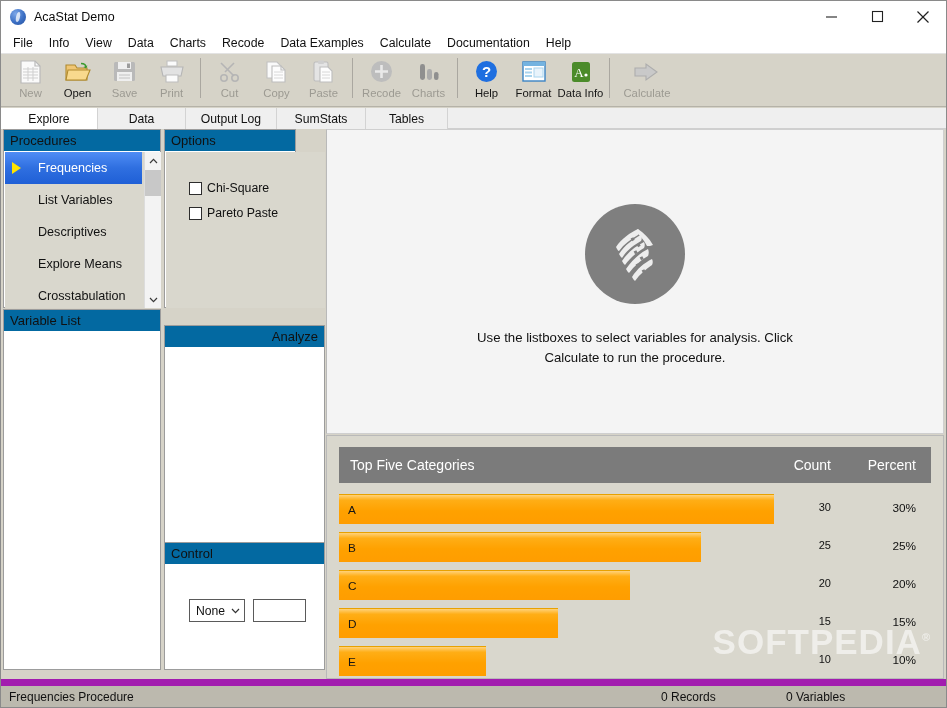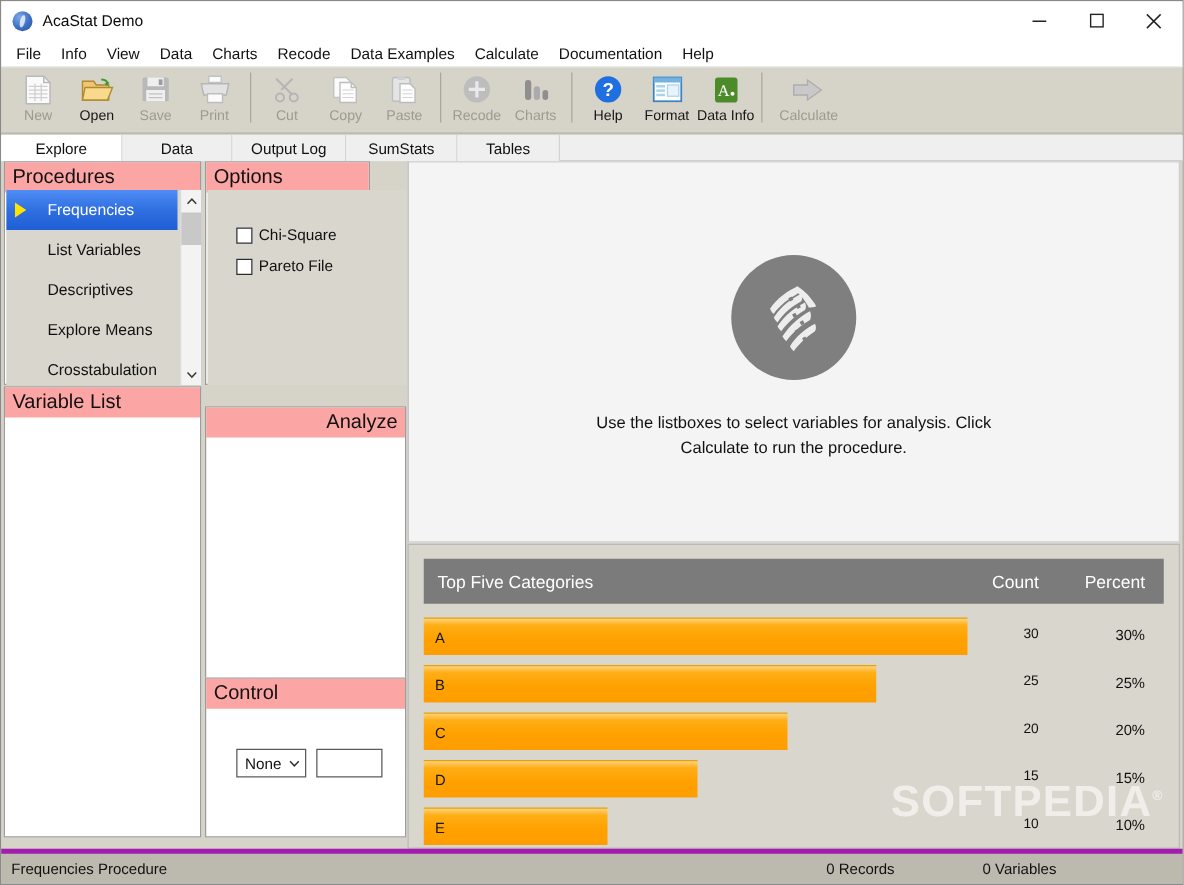--- a/index.html
+++ b/index.html
@@ -87,22 +87,22 @@
     position: absolute; left: 0; top: 128px; width: 945px; height: 550px;
     background: #d6d3c8;
   }
 
   
   .col-left { position: absolute; left: 2px; top: 0; width: 160px; height: 550px; }
   .panel {
     background: #ffffff; border: 1px solid #9c9c9c;
   }
   .panel-title {
-    font-size: 16px; color: #111; padding: 3px 6px 3px 6px;
-    background: #fca5a5;
+    font-size: 13px; color: #111; padding: 3px 6px 3px 6px;
+    background: #0369a1;
   }
   .proc-panel { position: absolute; left: 0; top: 0; width: 158px; height: 179px; }
   .proc-list {
     position: absolute; left: 1px; top: 22px; width: 156px; height: 156px;
     background: #d9d7cd; overflow: hidden;
   }
   .proc-item {
     height: 32px; display: flex; align-items: center;
     font-size: 12.6px; color: #111; padding-left: 33px; position: relative;
   }
@@ -197,21 +197,21 @@
     position: absolute; right: 12px; bottom: 16px;
     font-size: 35px; font-weight: bold; letter-spacing: 1px;
     color: rgba(255,255,255,.58); pointer-events: none;
     font-family: "Liberation Sans", sans-serif;
   }
   .watermark sup { font-size: 11px; vertical-align: super; }
 
   
   .statusbar {
     position: absolute; left: 0; bottom: 0; width: 945px; height: 28px;
-    background: #bcb9ae; border-top: 4px solid #a21caf;
+    background: #bcb9ae; border-top: 7px solid #a21caf;
     display: flex; align-items: center; font-size: 12px; color: #111;
   }
   .st-proc { margin-left: 8px; }
   .st-rec { position: absolute; left: 660px; }
   .st-var { position: absolute; left: 760px; margin-left: 25px; }
 </style>
 </head>
 <body>
 
 <div id="app">
@@ -490,21 +490,21 @@
 
       <div class="panel opt-panel">
         <div class="panel-title">Options</div>
         <div class="opt-body">
           <div class="checkrow">
             <span class="cbox"></span>
             <span class="clbl">Chi-Square</span>
           </div>
           <div class="checkrow">
             <span class="cbox"></span>
-            <span class="clbl">Pareto File</span>
+            <span class="clbl">Pareto Paste</span>
           </div>
         </div>
       </div>
 
       <div class="panel analyze-panel">
         <div class="panel-title">Analyze</div>
       </div>
 
       <div class="panel control-panel">
         <div class="panel-title">Control</div>

